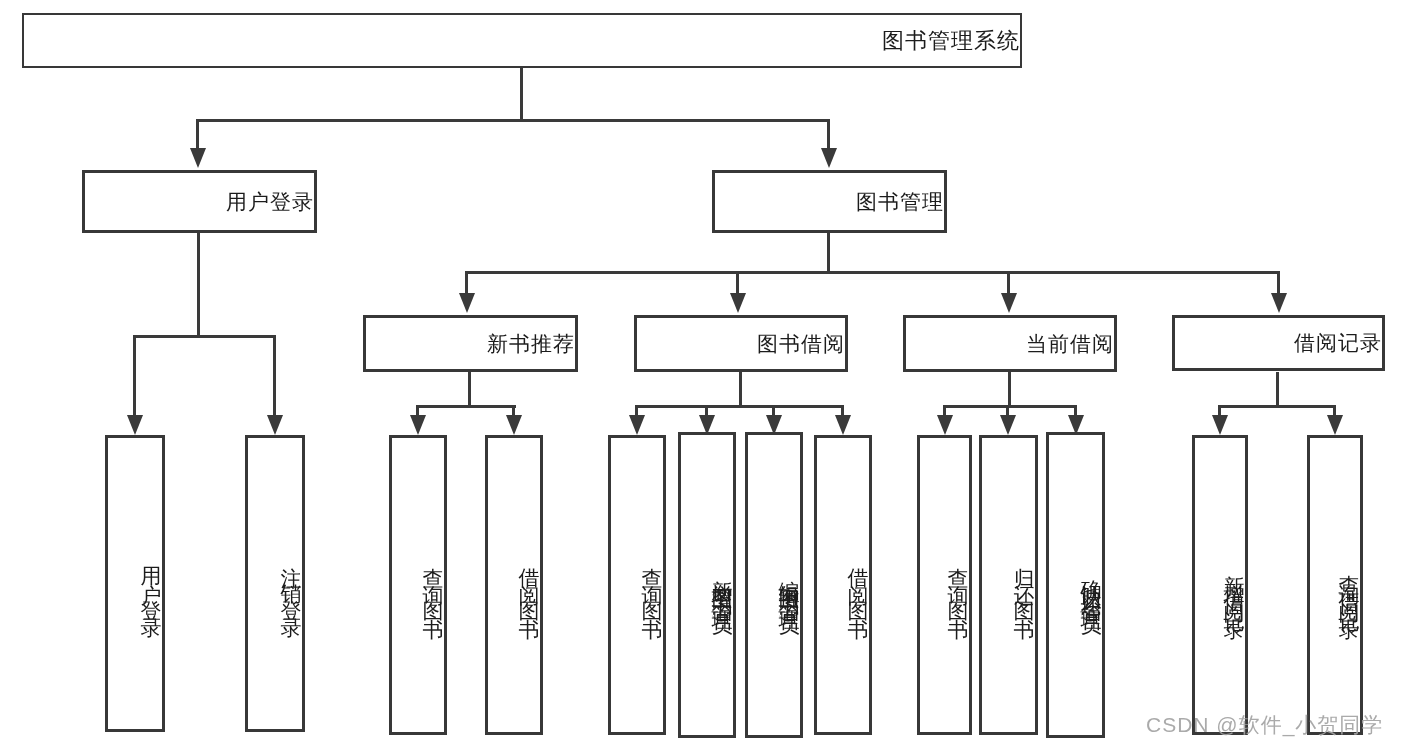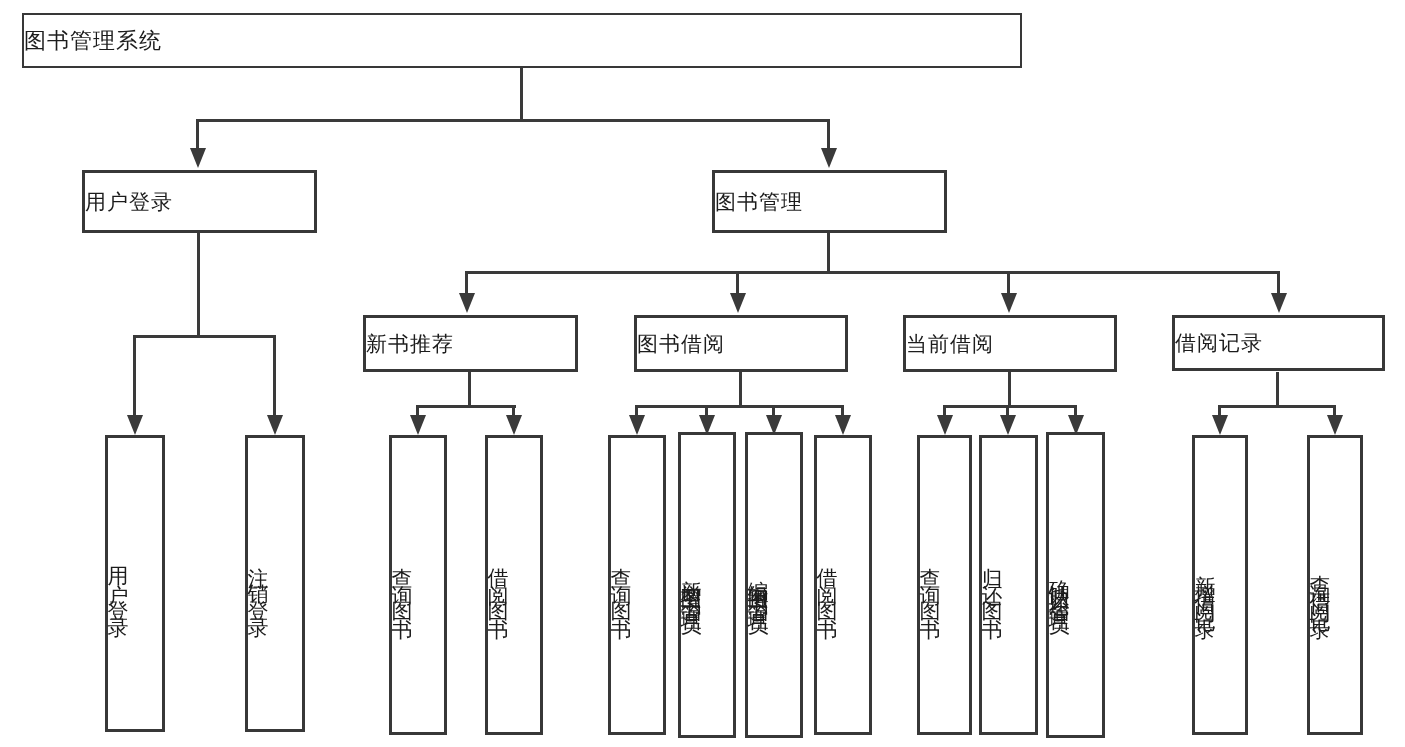--- a/index.html
+++ b/index.html
@@ -3,21 +3,21 @@
 <meta charset="utf-8">
 <style>
   html,body{margin:0;padding:0;background:#ffffff;}
   .canvas{
     position:relative;width:1405px;height:747px;background:#ffffff;
     overflow:hidden;font-family:"Liberation Sans","DejaVu Sans",sans-serif;
     color:#1c1c1c;
   }
   .box{
     position:absolute;box-sizing:border-box;background:#ffffff;
-    border:3px solid #383838;display:flex;align-items:center;justify-content:flex-start;
+    border:3px solid #383838;display:flex;align-items:center;justify-content:flex-end;
     font-size:21px;letter-spacing:1px;color:#1c1c1c;z-index:2;
   }
   .box.root{border-width:2px;font-size:22px;}
   .vtext{
     writing-mode:vertical-rl;text-orientation:mixed;
     display:block;line-height:1;
   }
   .spread{letter-spacing:17px;}
   .medium{letter-spacing:9px;}
   .tight{letter-spacing:5px;}
@@ -162,14 +162,15 @@
     <span class="vtext tight">确认归还（管理员）</span>
   </div>
 
   <div class="box" style="left:1192px;top:435px;width:56px;height:300px">
     <span class="vtext medium">新增借阅记录</span>
   </div>
   <div class="box" style="left:1307px;top:435px;width:56px;height:300px">
     <span class="vtext medium">查询借阅记录</span>
   </div>
 
+  <div class="watermark">CSDN @软件_小贺同学</div>
 
 </div>
 
 </body></html>

